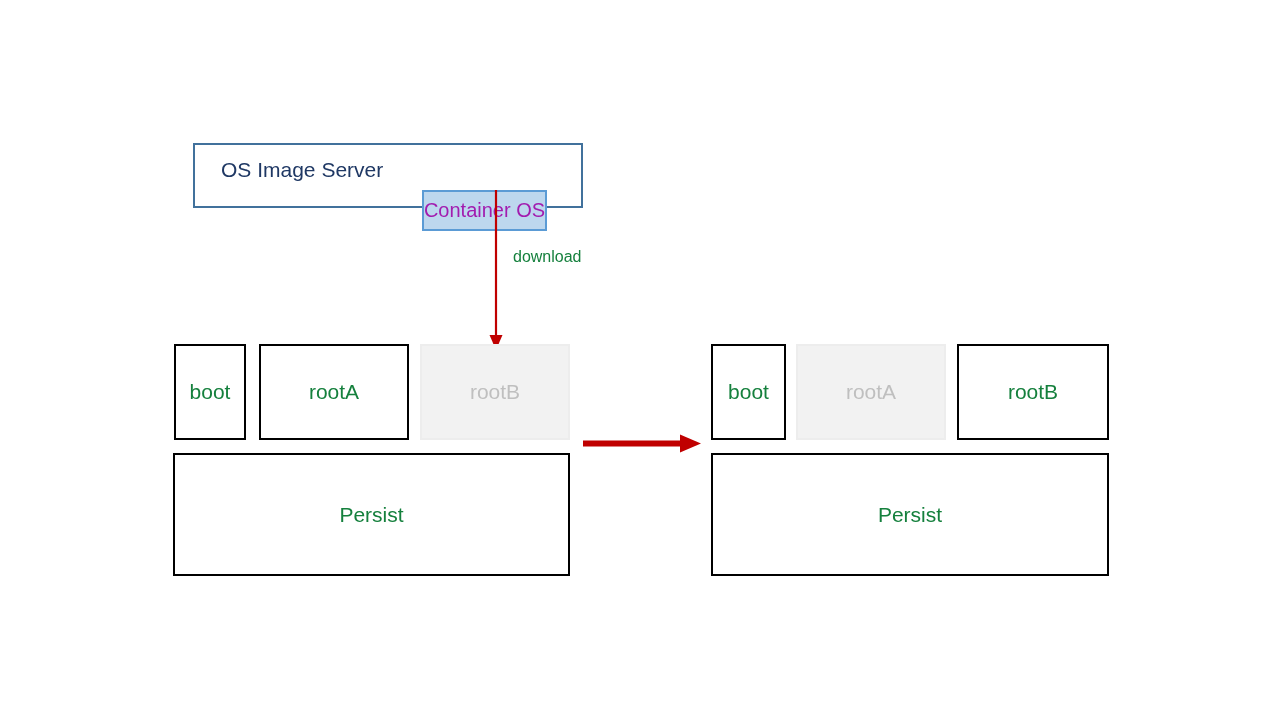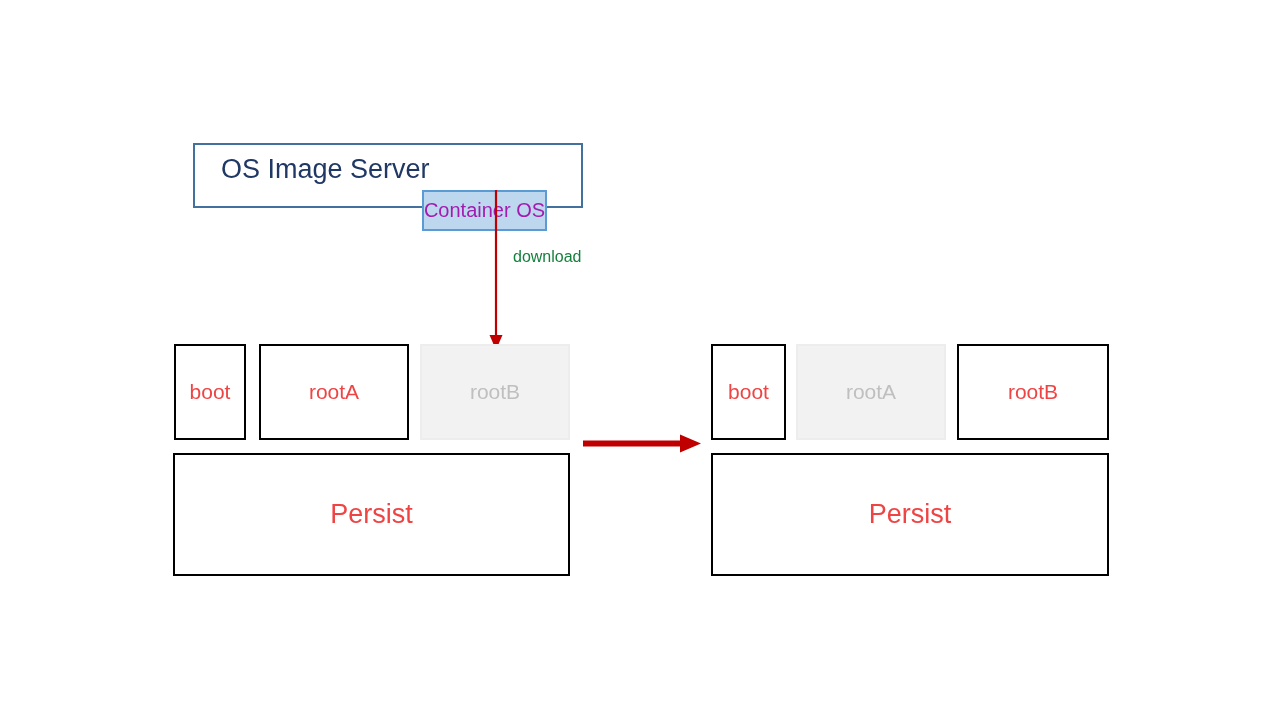--- a/index.html
+++ b/index.html
@@ -31,21 +31,21 @@
     border: 2px solid #41719C;
     background: #ffffff;
   }
   .server-label {
     position: absolute;
     left: 26px;
     top: 0;
     height: 49px;
     display: flex;
     align-items: center;
-    font-size: 27px;
+    font-size: 21px;
     color: #1F3864;
     white-space: nowrap;
     letter-spacing: 0px;
   }
   .container-os-box {
     position: absolute;
     left: 422px;
     top: 155px;
     width: 125px;
     height: 41px;
@@ -90,30 +90,30 @@
   
   .pbox {
     position: absolute;
     box-sizing: border-box;
     display: flex;
     align-items: center;
     justify-content: center;
     background: #ffffff;
     border: 2px solid #000000;
     font-size: 21px;
-    color: #ef4444;
+    color: #15803d;
     white-space: nowrap;
   }
   .pbox.inactive {
     background: #F2F2F2;
     border: 2px solid #EDEDED;
     color: #BFBFBF;
   }
   .pbox.persist {
-    font-size: 27px;
+    font-size: 21px;
   }
 
   
   .l-boot   { left: 174px; top: 344px; width: 72px;  height: 96px; }
   .l-roota  { left: 259px; top: 344px; width: 150px; height: 96px; }
   .l-rootb  { left: 420px; top: 344px; width: 150px; height: 96px; }
   .l-persist{ left: 173px; top: 453px; width: 397px; height: 123px; }
 
   
   .r-boot   { left: 711px; top: 344px; width: 75px;  height: 96px; }

